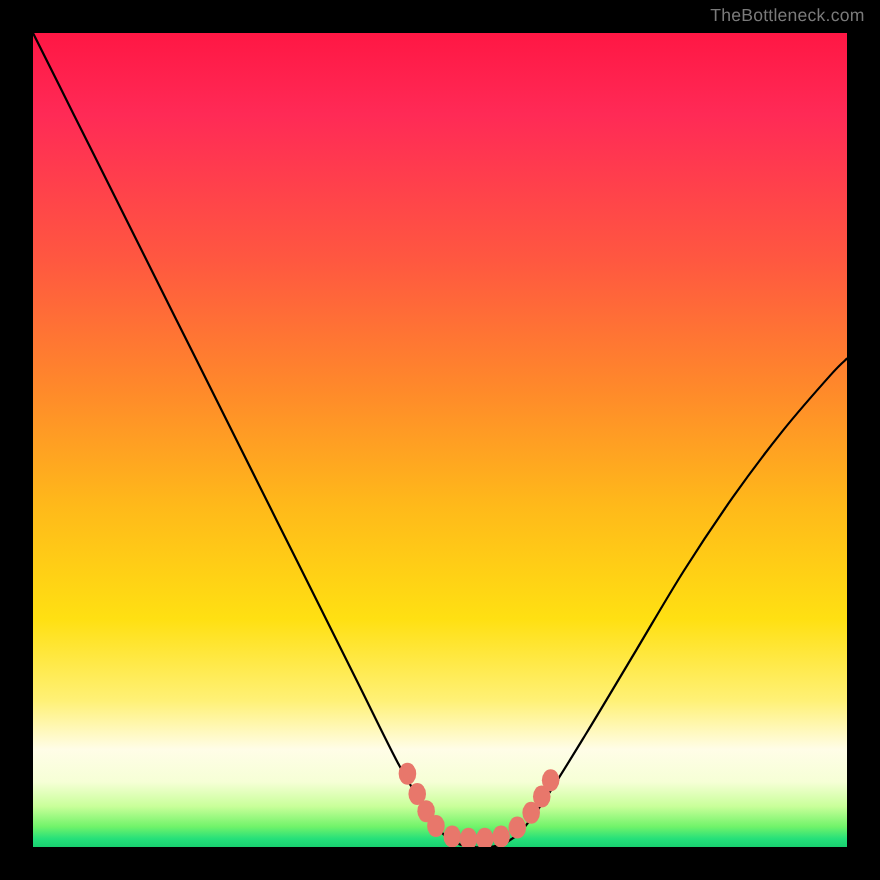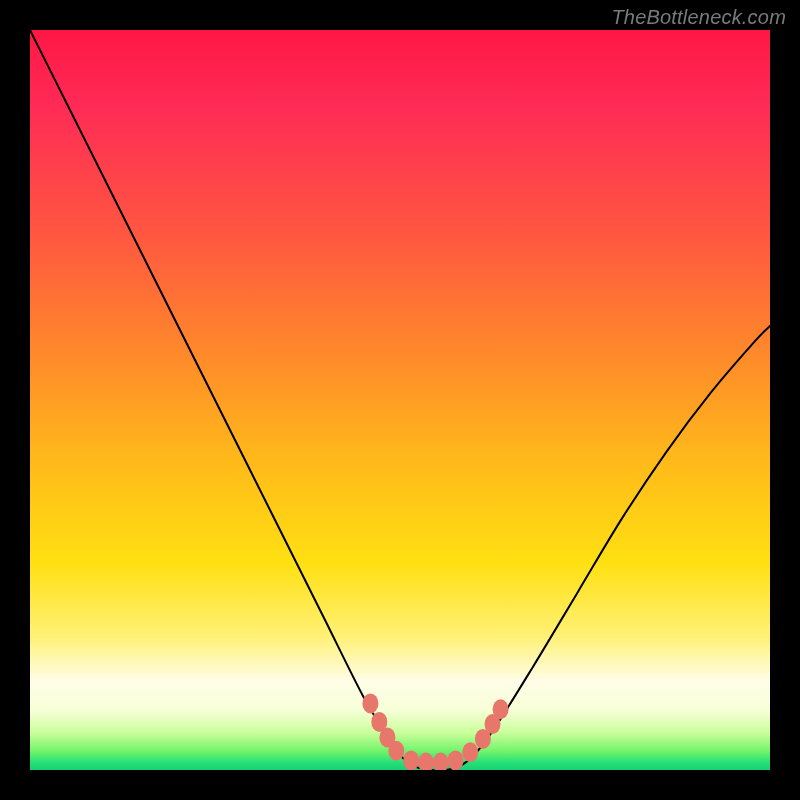--- a/index.html
+++ b/index.html
@@ -56,24 +56,23 @@
     stroke-linecap: round;
   }
   .marker {
     fill: #e8776b;
   }
   .watermark {
     position: absolute;
     top: 6px;
     right: 14px;
     color: #7a7a7a;
-    font-size: 20px;
+    font-size: 16px;
     letter-spacing: 0.2px;
     user-select: none;
-    font-style: italic;
   }
 </style>
 </head>
 <body>
 
 <div class="frame">
   <div class="plot-area">
     <div class="gradient"></div>
     <svg class="curve-svg" viewBox="0 0 740 740" preserveAspectRatio="none">
       <path class="line" d="M 0.0 0.0 C 6.2 12.3, 24.7 49.3, 37.0 74.0 C 49.3 98.7, 61.7 123.3, 74.0 148.0 C 86.3 172.7, 98.7 197.3, 111.0 222.0 C 123.3 246.7, 135.7 271.3, 148.0 296.0 C 160.3 320.7, 172.7 345.3, 185.0 370.0 C 197.3 394.7, 209.7 419.3, 222.0 444.0 C 234.3 468.7, 246.7 493.3, 259.0 518.0 C 271.3 542.7, 283.7 567.3, 296.0 592.0 C 308.3 616.7, 323.1 647.5, 333.0 666.0 C 342.9 684.5, 349.0 693.1, 355.2 703.0 C 361.4 712.9, 365.1 719.7, 370.0 725.2 C 374.9 730.8, 379.9 733.8, 384.8 736.3 C 389.7 738.8, 394.7 739.4, 399.6 740.0 C 404.5 740.6, 409.5 740.6, 414.4 740.0 C 419.3 739.4, 424.3 738.8, 429.2 736.3 C 434.1 733.8, 437.8 732.0, 444.0 725.2 C 450.2 718.4, 456.3 710.4, 466.2 695.6 C 476.1 680.8, 489.6 658.6, 503.2 636.4 C 516.8 614.2, 532.8 587.1, 547.6 562.4 C 562.4 537.7, 577.2 511.8, 592.0 488.4 C 606.8 465.0, 621.6 442.8, 636.4 421.8 C 651.2 400.8, 666.0 381.1, 680.8 362.6 C 695.6 344.1, 715.3 321.9, 725.2 310.8 C 735.1 299.7, 737.5 298.5, 740.0 296.0" id="curve-path"></path>

